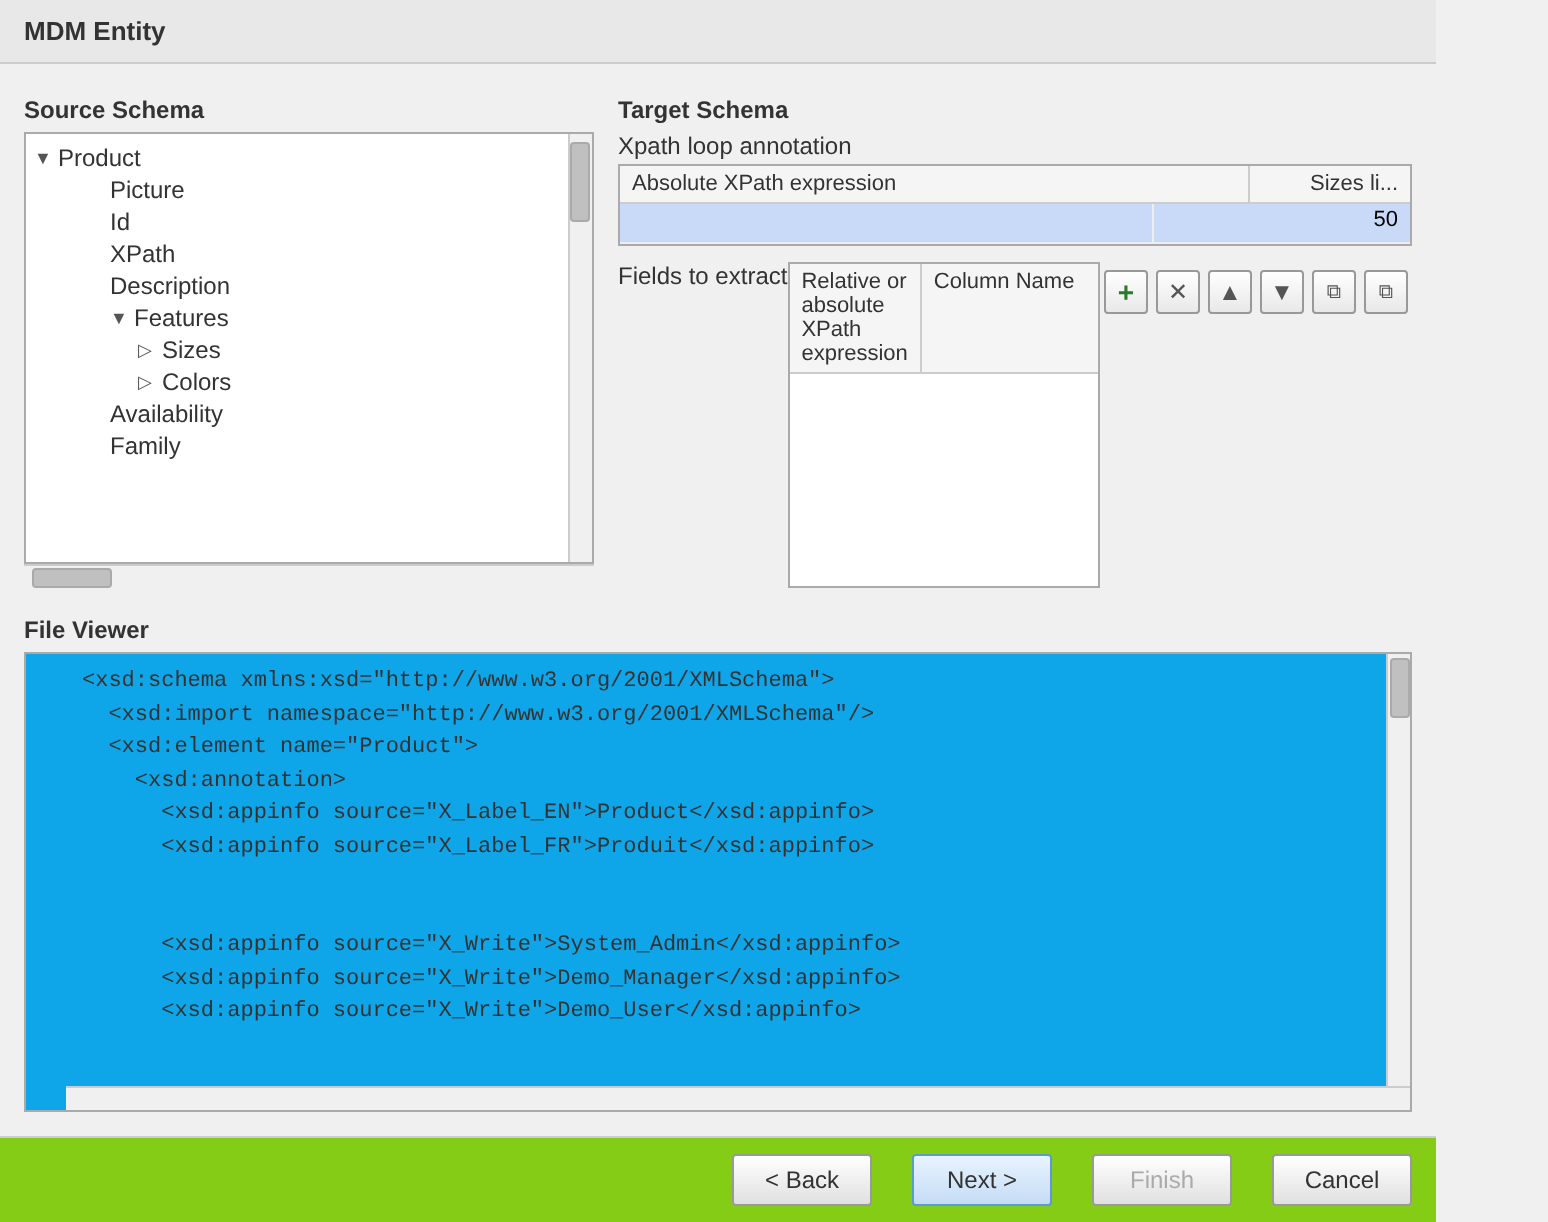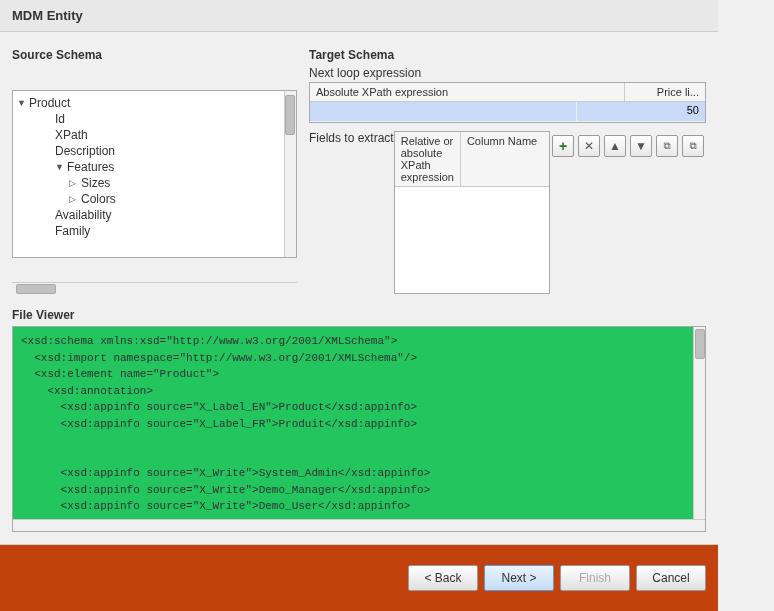--- a/index.html
+++ b/index.html
@@ -43,21 +43,20 @@
       font-weight: bold;
       font-size: 12px;
       color: #333;
       padding: 4px 6px 4px 0;
     }
     .source-panel-wrapper {
       display: flex;
       flex-direction: column;
       width: 285px;
       flex-shrink: 0;
-      gap: 24px;
     }
     .target-panel-wrapper {
       flex: 1;
       display: flex;
       flex-direction: column;
     }
     .tree-item {
       padding: 1px 0;
       cursor: pointer;
       white-space: nowrap;
@@ -172,44 +171,45 @@
     }
     .toolbar-btn-add { color: #2a7a2a; font-weight: bold; font-size: 14px; }
     .file-viewer-section {
       display: flex;
       flex-direction: column;
       flex: 1;
       min-height: 0;
     }
     .file-viewer-panel {
       border: 1px solid #aaa;
-      background: #22c55e;
-      flex: 1;
-      overflow: hidden;
-      display: flex;
-      flex-direction: column;
+      background: #0ea5e9;
+      flex: 1;
+      overflow: hidden;
+      display: flex;
+      flex-direction: column;
+      padding-left: 20px;
     }
     .file-viewer-content {
       flex: 1;
       overflow-y: auto;
       overflow-x: auto;
       padding: 6px 8px;
       font-family: 'Courier New', monospace;
       font-size: 11px;
       color: #333;
       line-height: 1.5;
       white-space: pre;
     }
     .dialog-footer {
       display: flex;
       justify-content: flex-end;
       align-items: center;
-      gap: 6px;
-      padding: 20px 12px;
-      background: #c2410c;
+      gap: 20px;
+      padding: 8px 12px;
+      background: #84cc16;
       border-top: 1px solid #ccc;
     }
     .footer-btn {
       min-width: 70px;
       height: 26px;
       padding: 0 12px;
       border: 1px solid #999;
       background: linear-gradient(to bottom, #fff, #e0e0e0);
       cursor: pointer;
       font-size: 12px;
@@ -296,20 +296,21 @@
       <div class="source-panel-wrapper">
         <div class="panel-title">Source Schema</div>
         <div class="source-wrapper">
           <div class="source-tree-inner">
 
             <div class="tree-item tree-root">
               <span class="tree-expand">▼</span>
               <span>Product</span>
             </div>
             <div class="tree-children">
+              <div class="tree-leaf tree-item">Picture</div>
               <div class="tree-leaf tree-item">Id</div>
               <div class="tree-leaf tree-item">XPath</div>
               <div class="tree-leaf tree-item">Description</div>
               <div class="tree-sub-group tree-item">
                 <span class="tree-expand">▼</span>
                 <span>Features</span>
               </div>
               <div style="padding-left:36px;">
                 <div class="tree-item" style="padding:1px 2px; display:flex; align-items:center;">
                   <span style="width:10px;height:10px;display:inline-block;margin-right:2px;font-size:9px;color:#555;">▷</span>
@@ -331,25 +332,25 @@
         <div class="hscroll-bar">
           <div class="hscroll-thumb"></div>
         </div>
       </div>
 
       <div class="target-panel-wrapper">
         <div class="panel-title">Target Schema</div>
         <div class="target-section">
 
           <div>
-            <div class="section-label">Next loop expression</div>
+            <div class="section-label">Xpath loop annotation</div>
             <div class="table-container">
               <div class="table-header">
                 <div class="th" style="flex:1;">Absolute XPath expression</div>
-                <div class="th th-fixed">Price li...</div>
+                <div class="th th-fixed">Sizes li...</div>
               </div>
               <div class="table-row-data td-selected">
                 <div class="td" style="flex:1;"></div>
                 <div class="td-fixed">50</div>
               </div>
             </div>
           </div>
 
           <div style="display:flex;flex:1;min-height:0;">
             <div class="section-label">Fields to extract</div>

